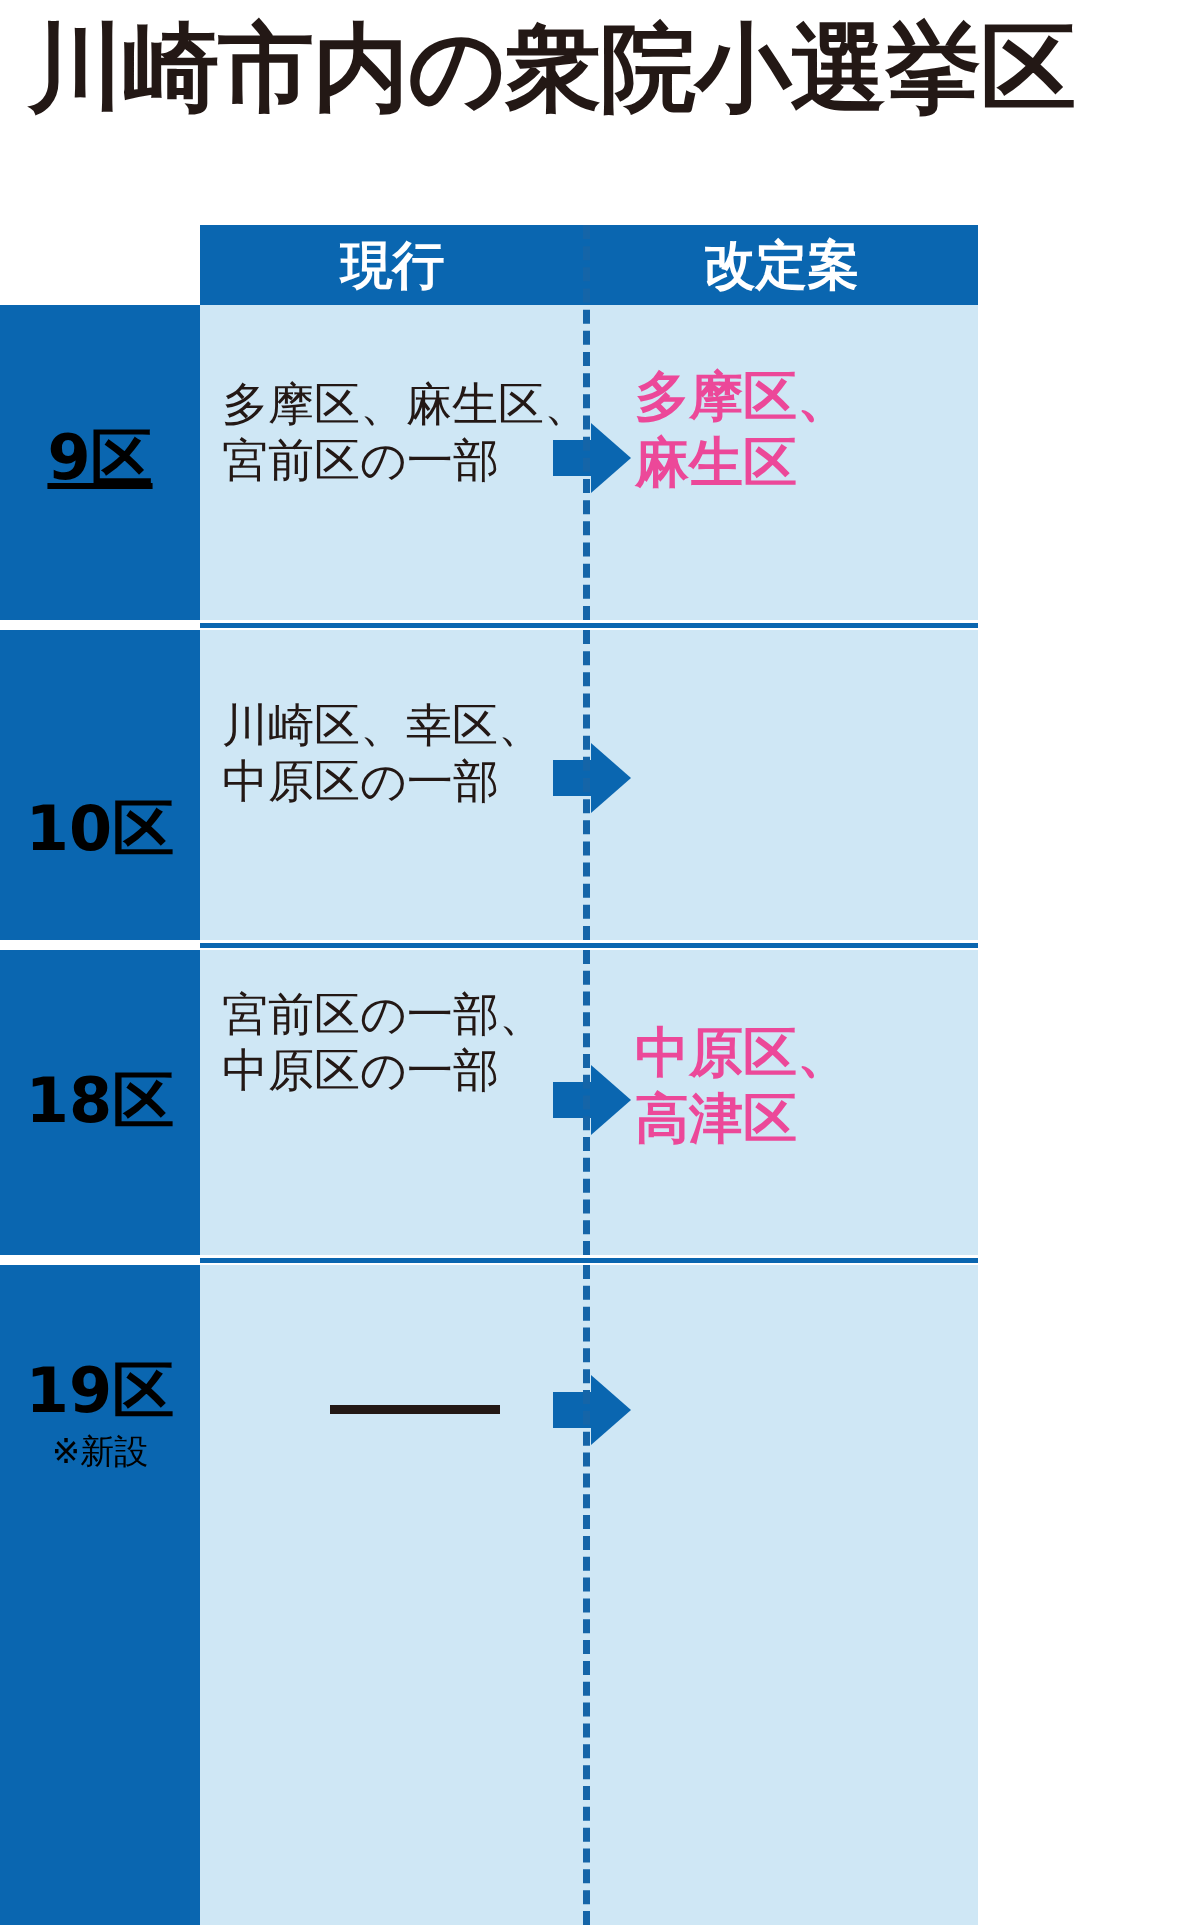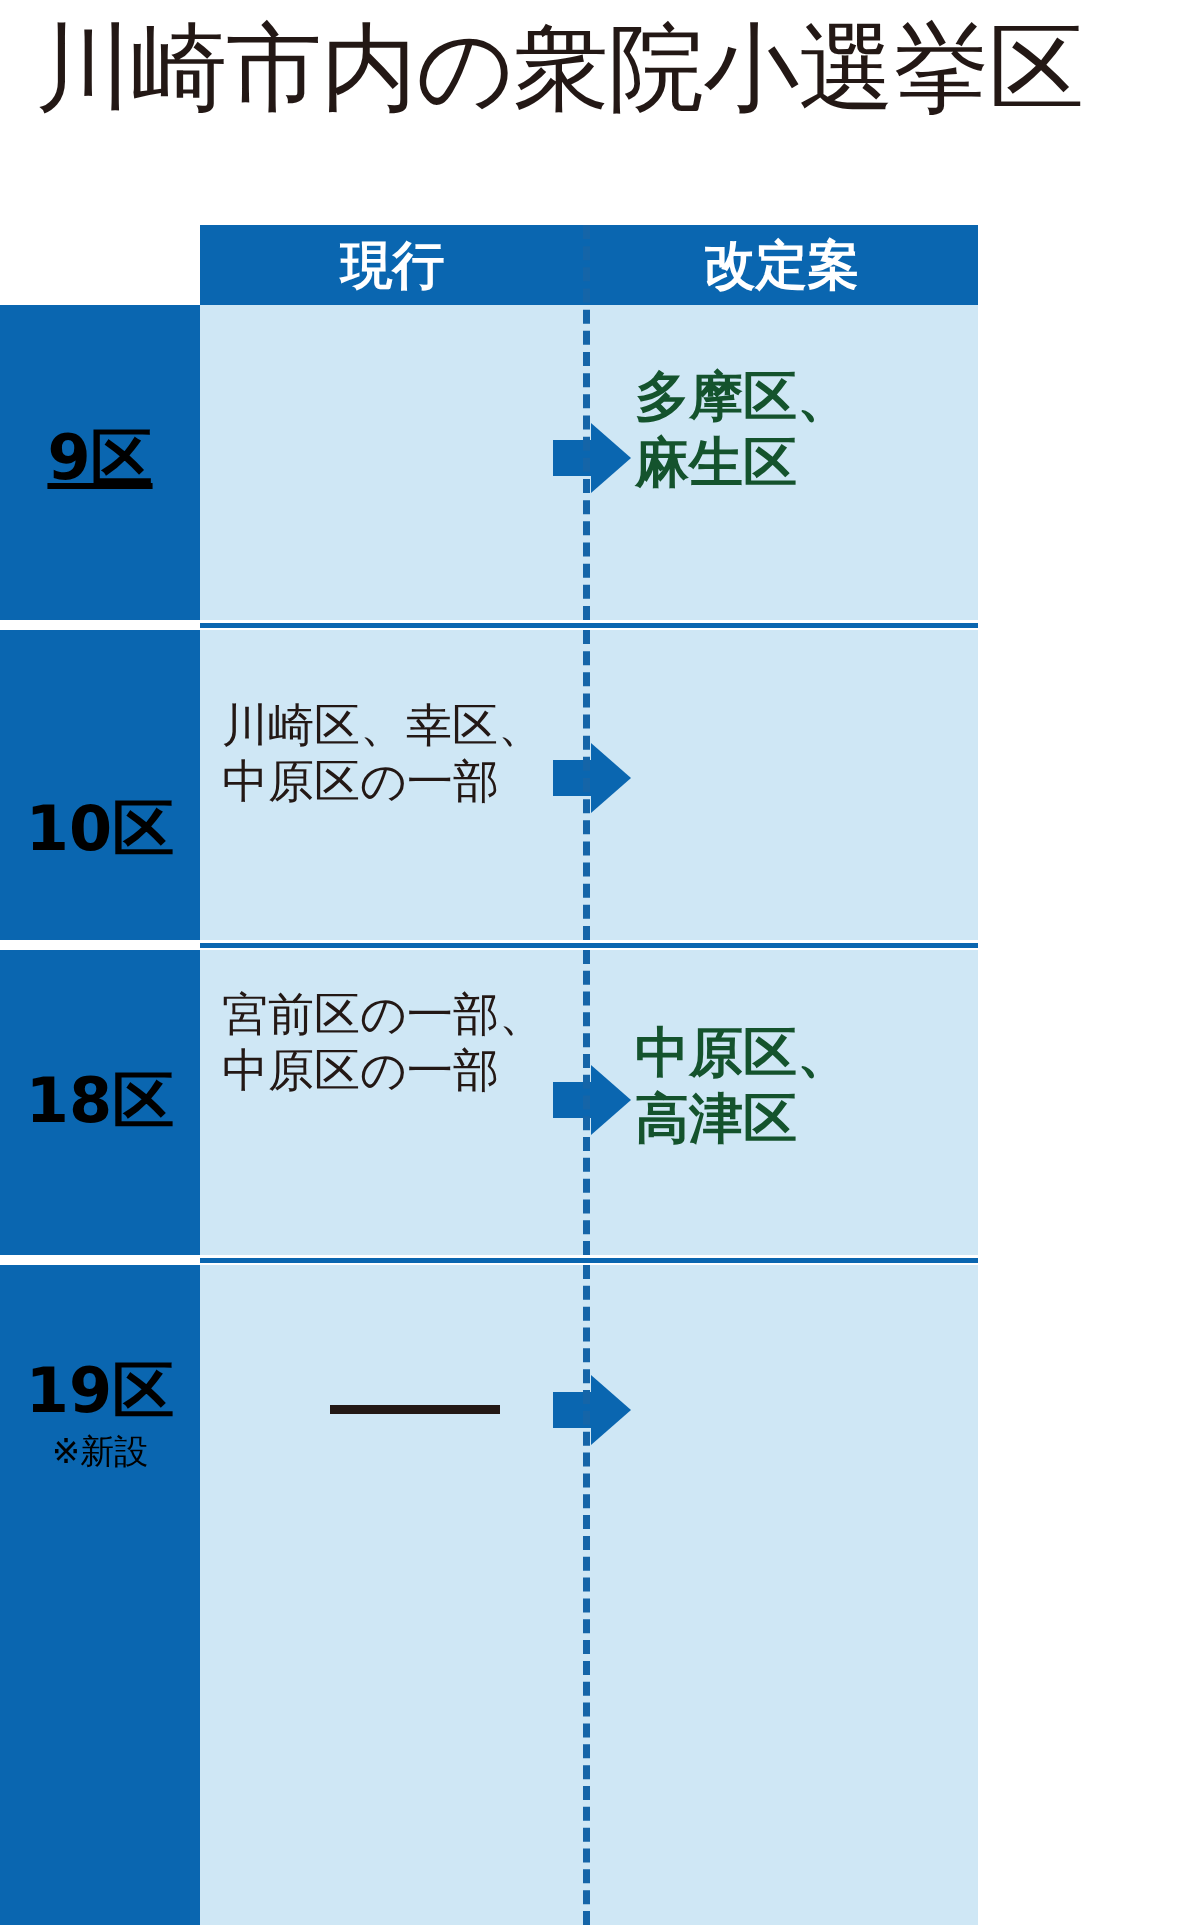--- a/index.html
+++ b/index.html
@@ -18,24 +18,23 @@
   
   #title {
     position: absolute;
     left: 28px;
     top: 8px;
     width: 1160px;
     height: 120px;
     color: #231815;
     font-size: 96px;
     line-height: 120px;
-    font-weight: 400;
+    font-weight: 700;
     letter-spacing: -1px;
     white-space: nowrap;
-    margin-left: 8px;
   }
 
   
   #table {
     position: absolute;
     left: 0;
     top: 180px;
     width: 978px;
     height: 1745px;
   }
@@ -111,21 +110,21 @@
     text-align: left;
     padding-left: 22px;
     box-sizing: border-box;
     white-space: nowrap;
   }
   
   .rev-text {
     position: absolute;
     left: 585px;
     width: 393px;
-    color: #14532d;
+    color: #ec4899;
     font-size: 54px;
     font-weight: 700;
     line-height: 1.22;
     text-align: left;
     padding-left: 50px;
     box-sizing: border-box;
     white-space: nowrap;
   }
   .cur-text .ln, .rev-text .ln { display: block; }
 
@@ -193,20 +192,24 @@
 
   <div class="hdr-band"></div>
   <div class="hdr-label hdr-revised">改定案</div>
   <div class="hdr-label hdr-current">現行</div>
 
   <div class="row-cell" style="top:125px;height:315px;"></div>
   <div class="dist-cell" style="top:125px;height:315px;"></div>
   <div class="dist-inner" style="top:247px;text-decoration:underline;">
     <div class="dist-num">9区</div>
   </div>
+  <div class="cur-text" style="top:196px;">
+    <span class="ln">多摩区、麻生区、</span>
+    <span class="ln">宮前区の一部</span>
+  </div>
   <div class="rev-text" style="top:184px;">
     <span class="ln">多摩区、</span>
     <span class="ln">麻生区</span>
   </div>
   <div class="arrow" style="left:553px;top:243px;">
     <div class="shaft"></div>
     <div class="head"></div>
   </div>
 
   <div class="hsep" style="top:440px;height:10px;"></div>

